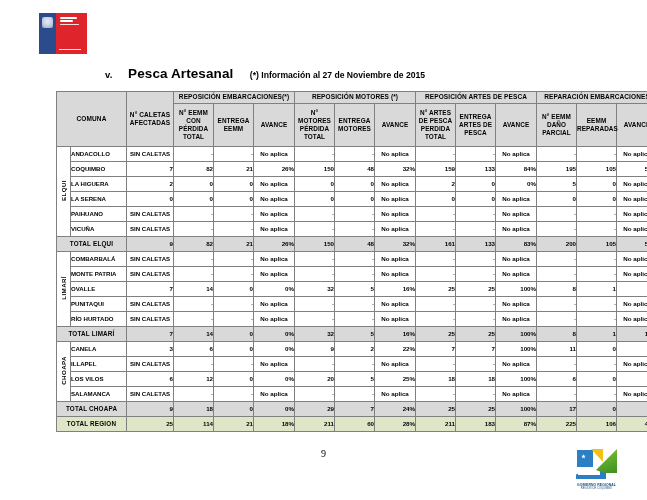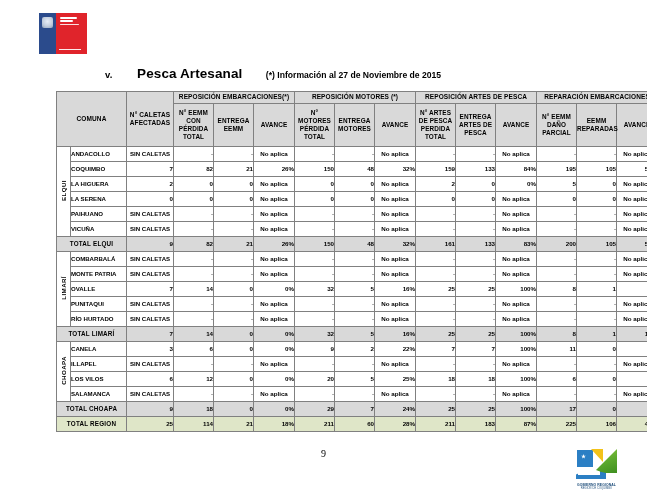--- a/index.html
+++ b/index.html
@@ -80,27 +80,27 @@
     white-space: nowrap;
   }
   #title-block .numeral {
     font-size: 9.5px;
     font-weight: bold;
     letter-spacing: .2px;
   }
   #title-block .main {
     font-size: 13.5px;
     font-weight: bold;
-    margin-left: 20px;
+    margin-left: 11px;
     letter-spacing: .1px;
   }
   #title-block .sub {
     font-size: 8.6px;
     font-weight: bold;
-    margin-left: 19px;
+    margin-left: 12px;
   }
 
   
   #tbl-wrap {
     position: absolute;
     left: 56px;
     top: 91px;
     width: 589px;
   }
   table#datatable {

